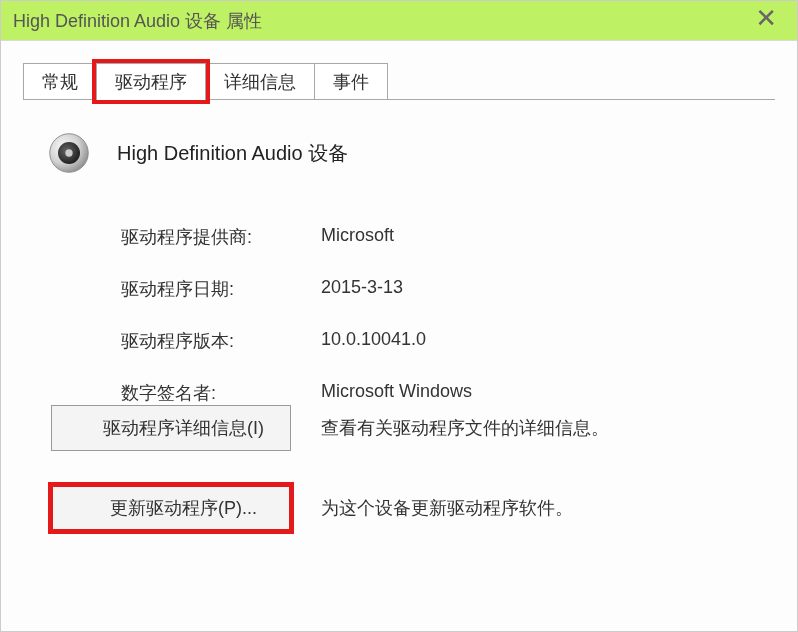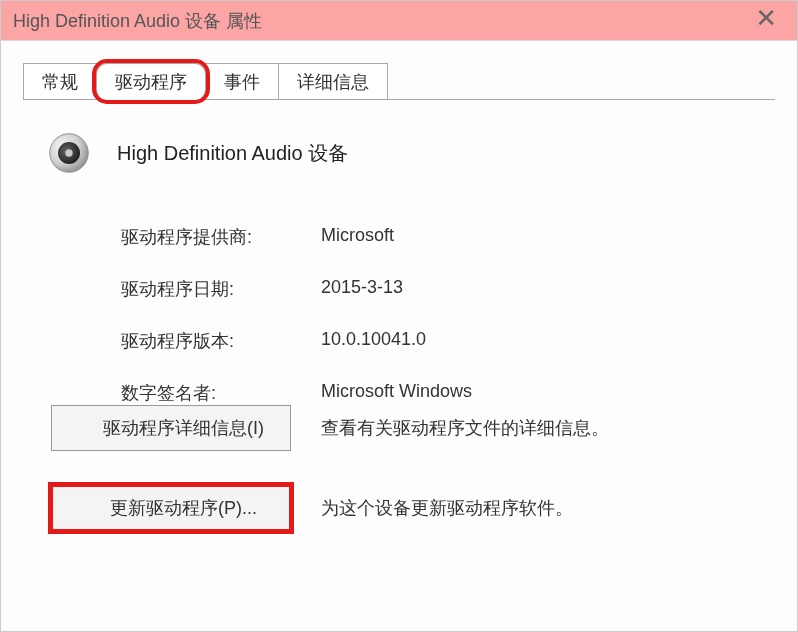--- a/index.html
+++ b/index.html
@@ -8,21 +8,21 @@
       height: 632px;
       background: #fdfdfd;
       font-family: "Microsoft YaHei", "Segoe UI", sans-serif;
       font-size: 18px;
       color: #333;
       overflow: hidden;
       border: 1px solid #ccc;
     }
     .titlebar {
       height: 40px;
-      background: #fca5a5;
+      background: #bef264;
       border-bottom: 1px solid #d9d9d9;
       display: flex;
       align-items: center;
       padding-left: 12px;
       position: relative;
     }
     .titlebar-title {
       font-size: 18px;
       color: #555;
     }
@@ -48,21 +48,20 @@
       font-size: 18px;
       background: #fff;
       color: #333;
       cursor: pointer;
       margin-right: -1px;
       position: relative;
     }
     .tab.active {
       outline: 4px solid #e41a1a;
       z-index: 2;
-      border-radius: 11px;
     }
     .tab-line {
       border-bottom: 1px solid #a8a8a8;
       margin: 0 22px;
       position: relative;
       top: -1px;
     }
     .content {
       padding: 30px 40px 0 40px;
     }
@@ -127,22 +126,22 @@
 <body>
 
 <div class="titlebar">
   <span class="titlebar-title">High Definition Audio 设备 属性</span>
   <span class="close-btn">✕</span>
 </div>
 
 <div class="tabs">
   <div class="tab">常规</div>
   <div class="tab active">驱动程序</div>
+  <div class="tab">详细信息</div>
   <div class="tab">事件</div>
-  <div class="tab">详细信息</div>
 </div>
 <div class="tab-line"></div>
 
 <div class="content">
 
   <div class="device-header">
     <svg class="device-icon" viewBox="0 0 48 48">
       <defs>
         <radialGradient id="g1" cx="35%" cy="35%" r="70%">
           <stop offset="0%" stop-color="#fafafa"></stop>

